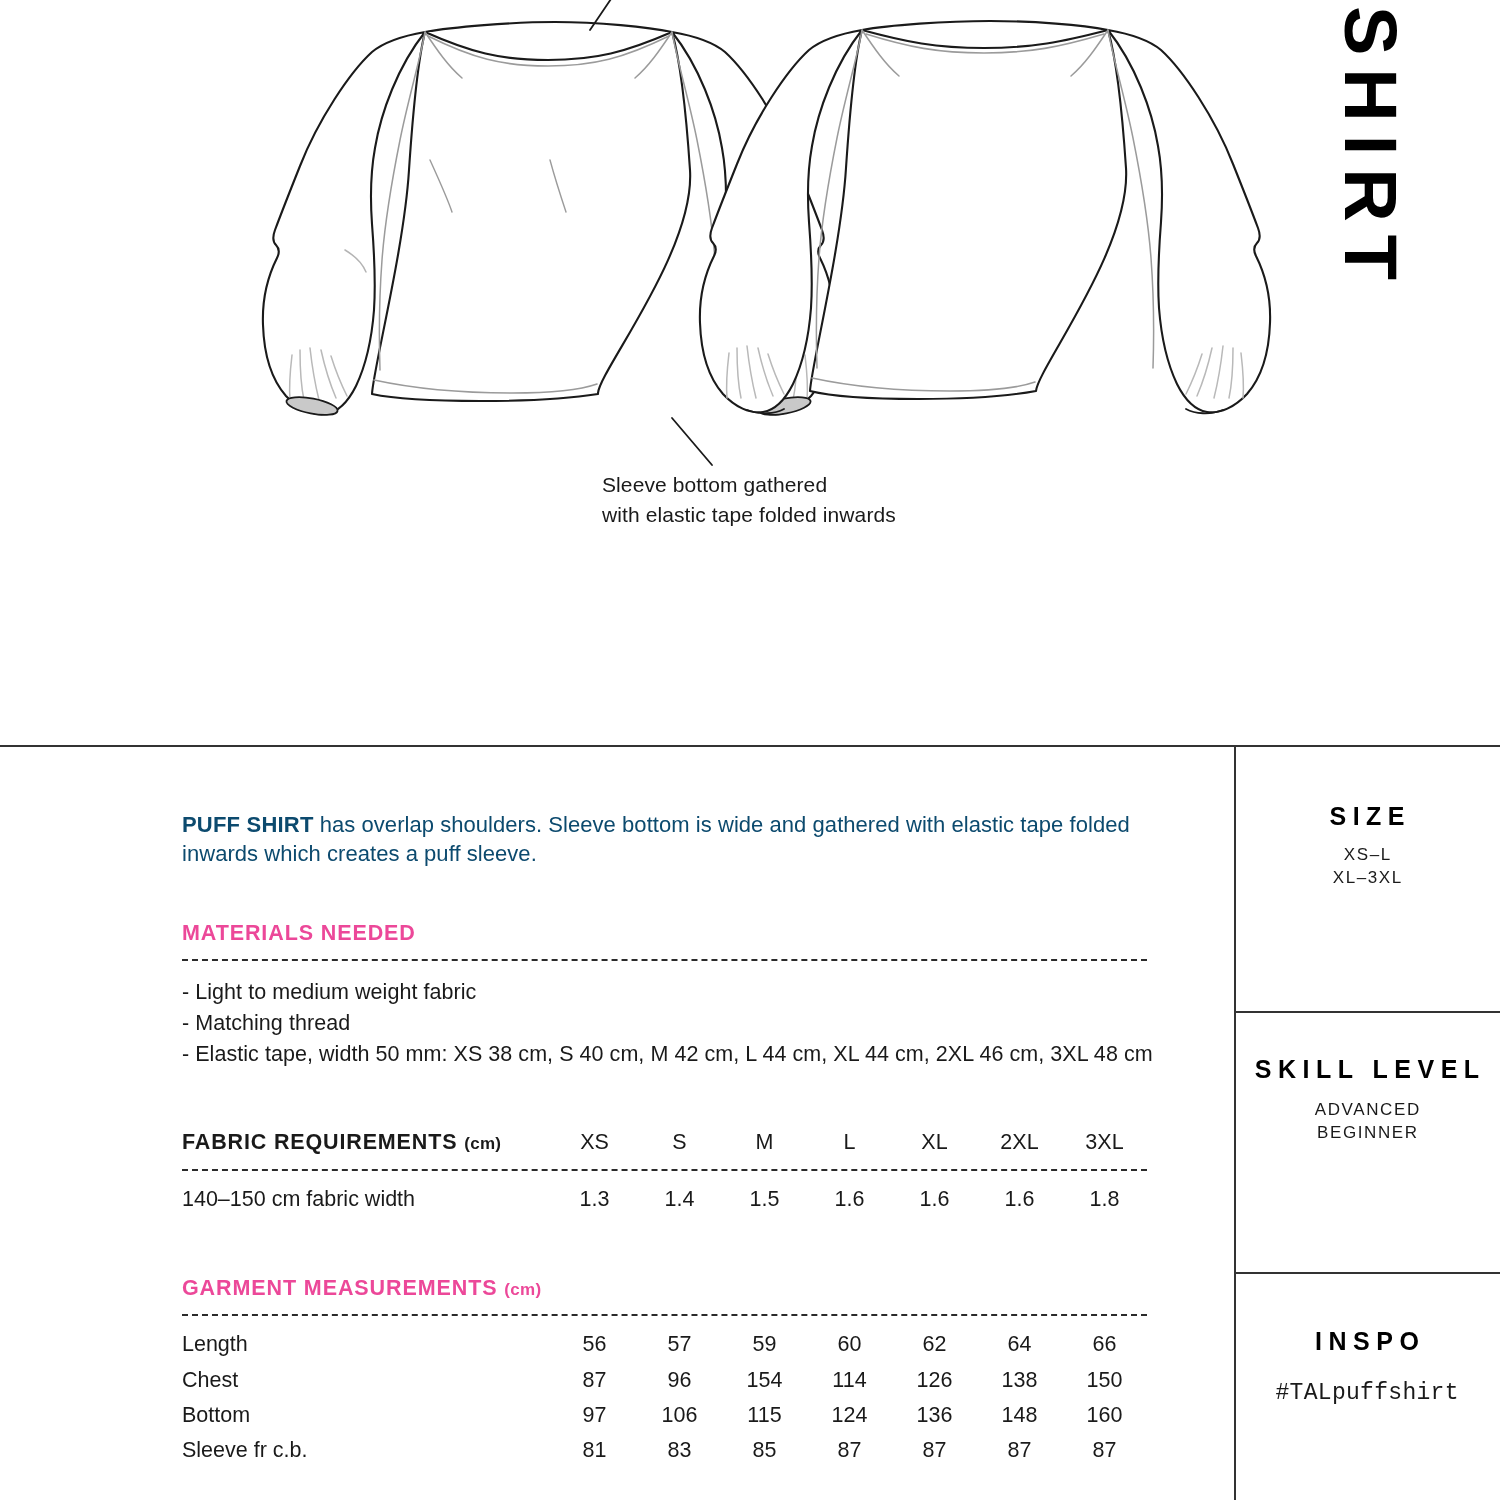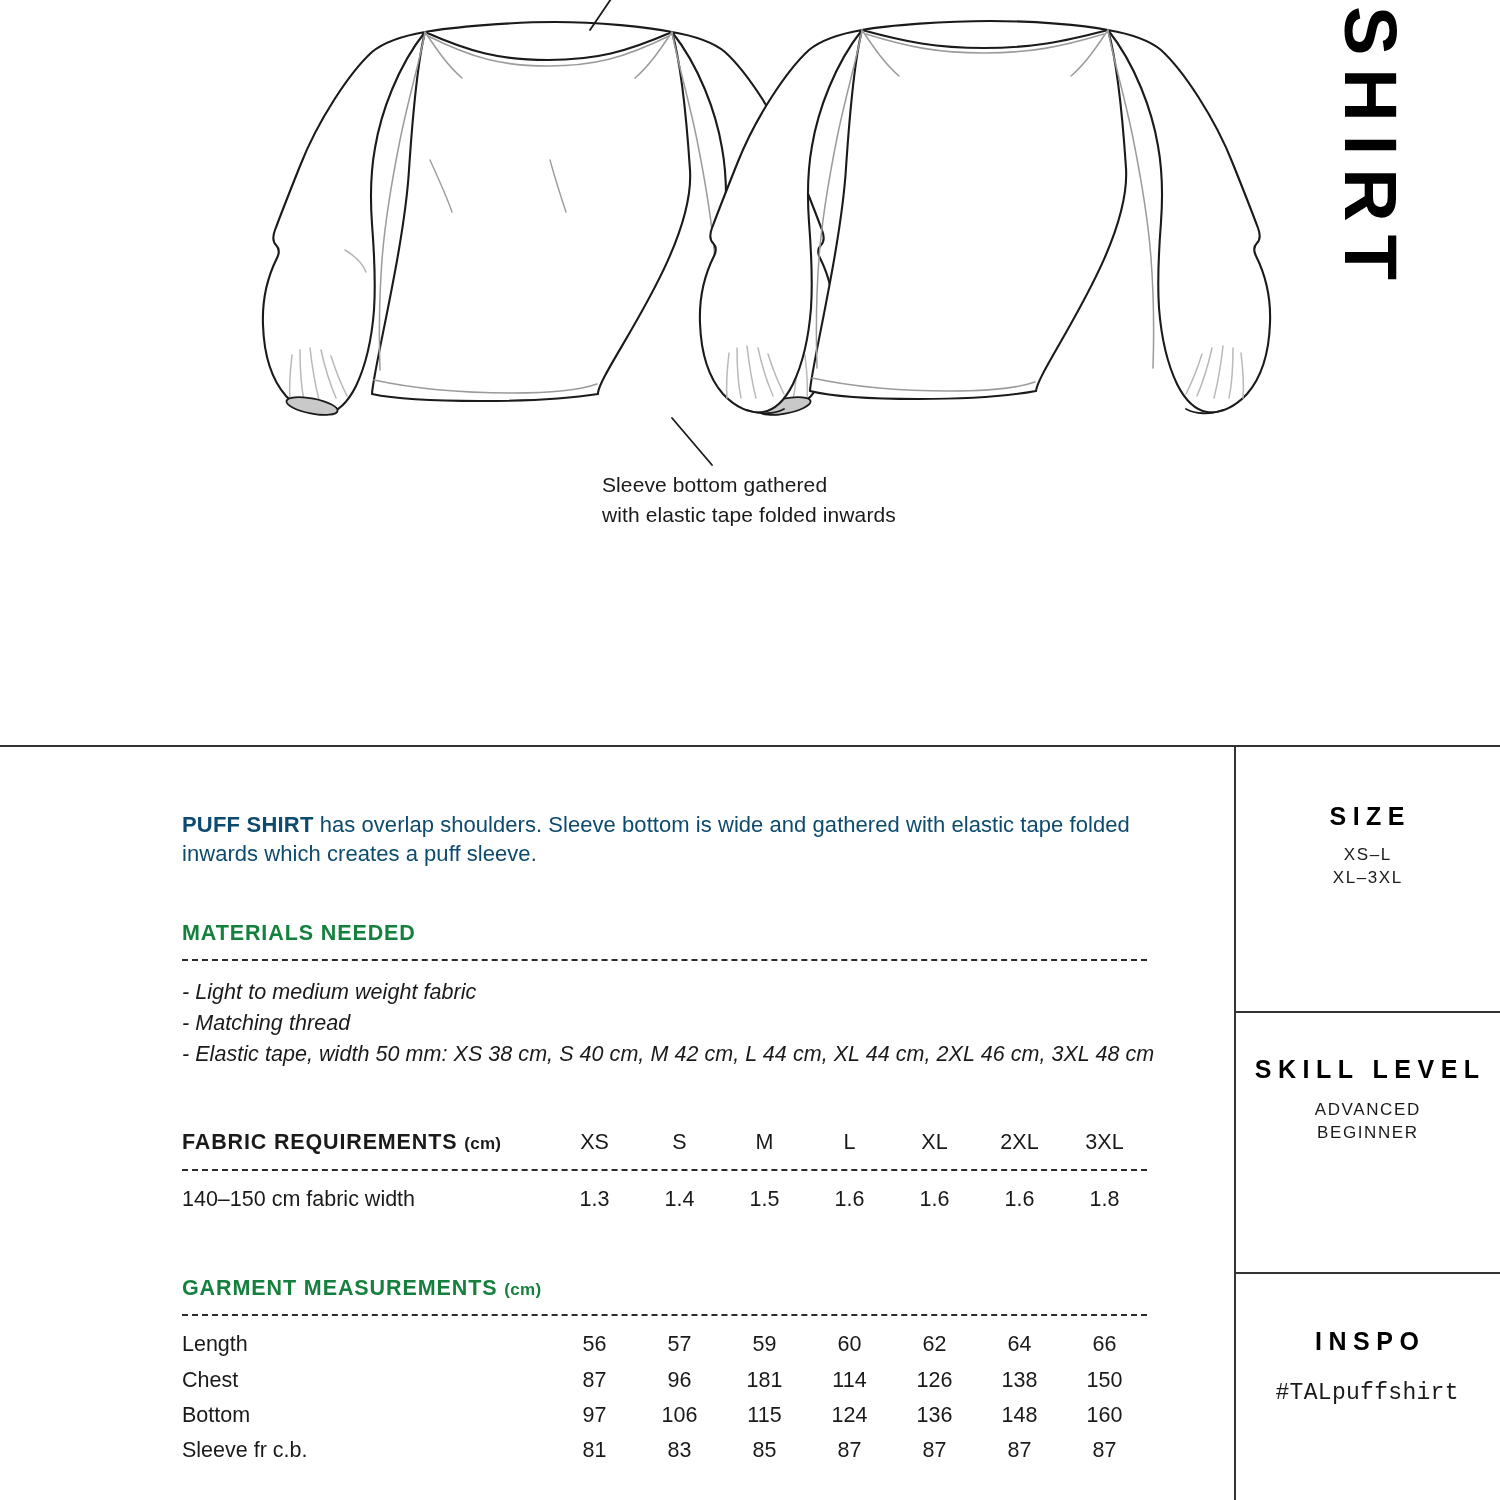--- a/index.html
+++ b/index.html
@@ -73,38 +73,38 @@
     line-height:1.34;
     letter-spacing:0.05px;
     color:#0c4a6e;
   }
   .intro b { font-weight:700; letter-spacing:0.2px; }
 
   .sec-head {
     font-size:21.5px;
     font-weight:700;
     letter-spacing:0.9px;
-    color:#15803d;
+    color:#ec4899;
   }
   #materials-head { margin-top:52px; }
 
   .dashes {
     height:0;
     border-top:2.3px dashed #2b2b2b;
     margin-top:13px;
     width:965px;
   }
 
   .mat-list {
     margin-top:16px;
     font-size:21.5px;
     line-height:1.44;
     letter-spacing:0.05px;
   }
-  .mat-list div { white-space:nowrap;font-style:italic; }
+  .mat-list div { white-space:nowrap; }
 
   
   table.spec {
     border-collapse:collapse;
     table-layout:fixed;
     width:965px;
   }
   table.spec td, table.spec th {
     padding:0;
     font-weight:400;
@@ -443,21 +443,21 @@
             <td>59</td>
             <td>60</td>
             <td>62</td>
             <td>64</td>
             <td>66</td>
           </tr>
           <tr>
             <td class="lbl">Chest</td>
             <td>87</td>
             <td>96</td>
-            <td>181</td>
+            <td>154</td>
             <td>114</td>
             <td>126</td>
             <td>138</td>
             <td>150</td>
           </tr>
           <tr>
             <td class="lbl">Bottom</td>
             <td>97</td>
             <td>106</td>
             <td>115</td>

